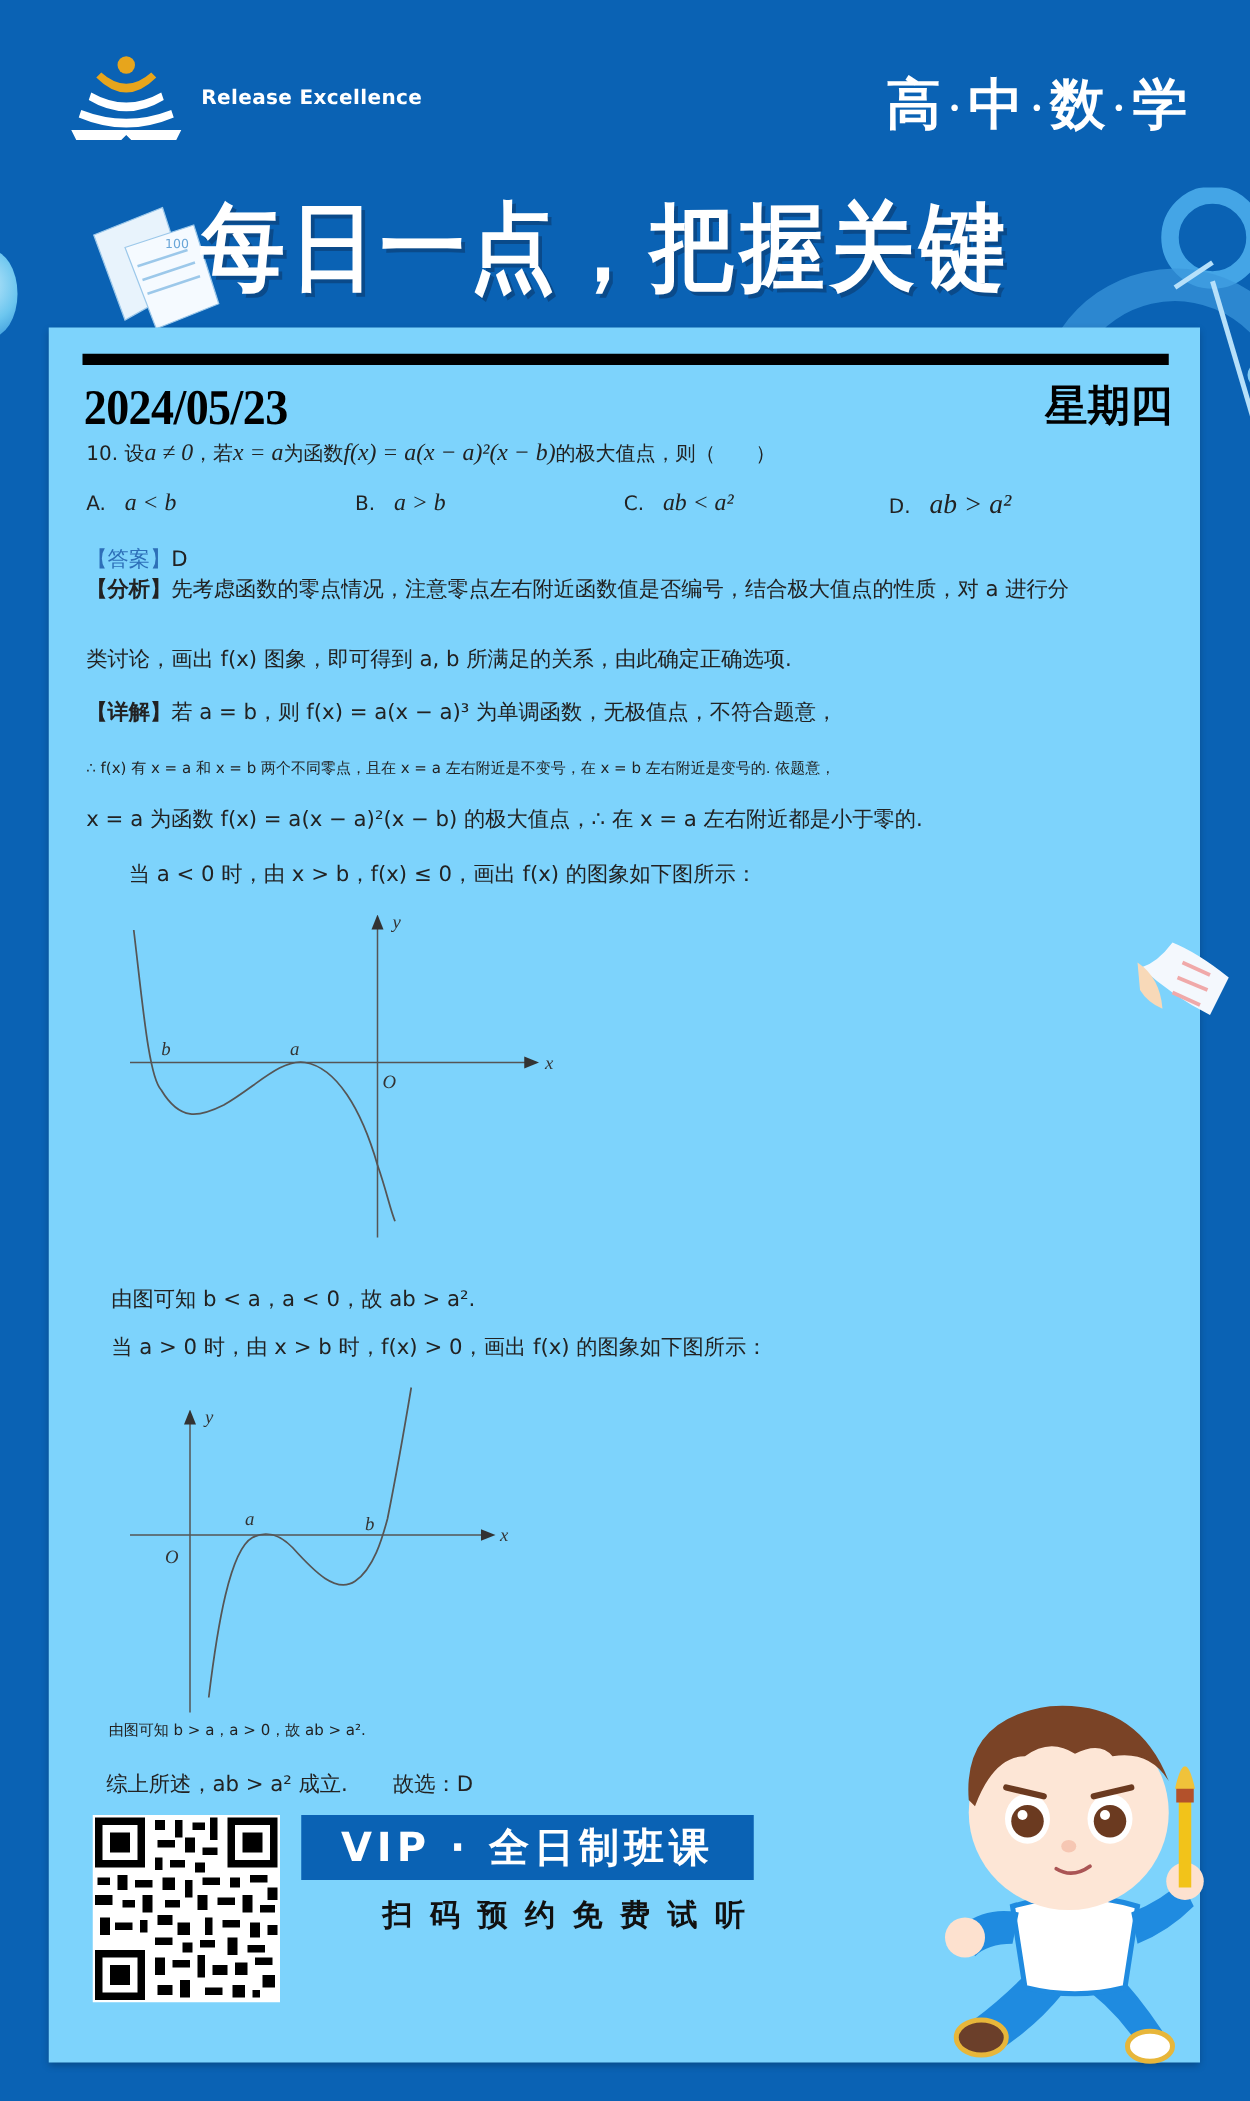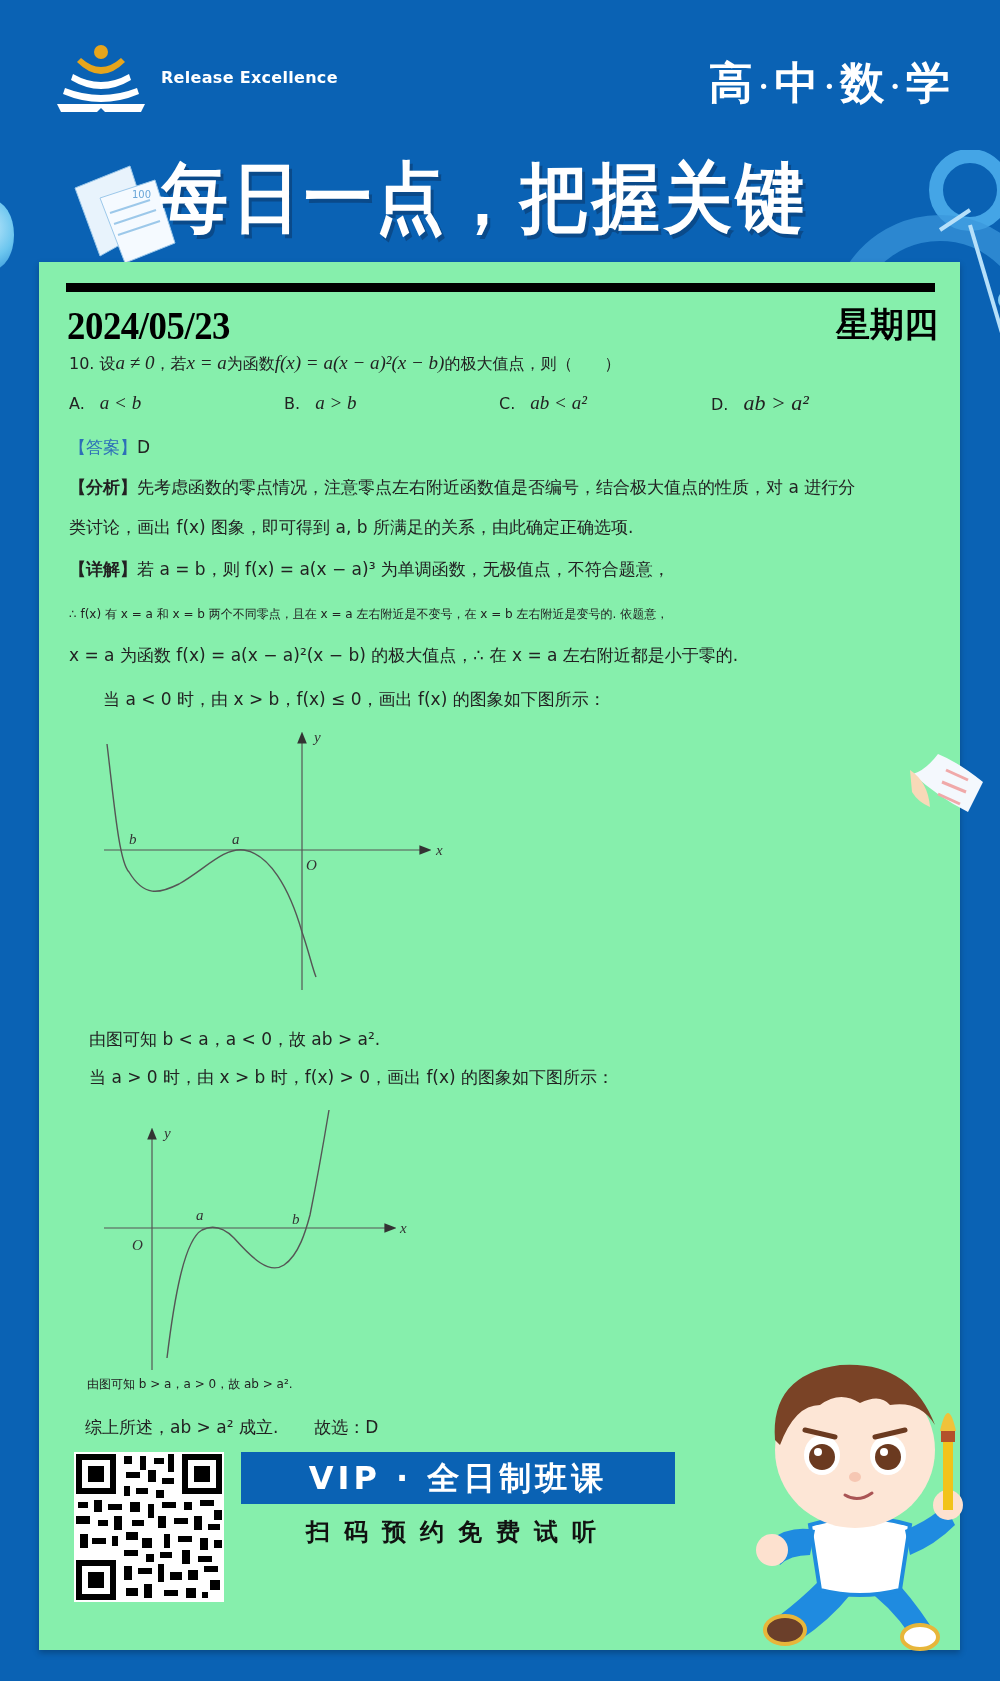--- a/index.html
+++ b/index.html
@@ -36,21 +36,21 @@
     position: absolute; left: 160px; top: 148px; color: #fff;
     font-size: 68px; font-weight: bold; letter-spacing: 4px;
     text-shadow: 3px 3px 0 #0a4a8a;
     transform: scaleY(1.12); transform-origin: top left;
   }
   .papers { position: absolute; left: 70px; top: 158px; width: 110px; height: 110px; }
 
   
   .card {
     position: absolute; left: 39px; top: 262px; width: 921px; height: 1388px;
-    background: #86efac;
+    background: #7dd3fc;
     box-shadow: 0 3px 6px rgba(0,0,0,0.25);
   }
   .topbar {
     position: absolute; left: 27px; top: 21px; width: 869px; height: 9px; background: #000;
   }
   .date {
     position: absolute; left: 28px; top: 40px;
     font-family: "Liberation Serif", "DejaVu Serif", serif;
     font-size: 40px; font-weight: bold; color: #000; letter-spacing: -0.5px;
     transform: scaleX(0.92); transform-origin: left;
@@ -70,21 +70,21 @@
   .m-big { font-family: "Liberation Serif", "DejaVu Serif", serif; font-style: italic; font-size: 22px; }
   .opt { position: absolute; font-size: 16px; }
   .ans-label { color: #2d6fb8; }
   .bold { font-weight: bold; }
 
   .graph { position: absolute; }
 
   
   .qr { position: absolute; left: 35px; top: 1190px; width: 150px; height: 150px; }
   .promo-blue {
-    position: absolute; left: 202px; top: 1190px; width: 434px; height: 52px;
+    position: absolute; left: 202px; top: 1190px; width: 362px; height: 52px;
     background: #0a62b4; color: #fff; text-align: center;
     font-size: 32px; font-weight: bold; letter-spacing: 4px; line-height: 52px;
   }
   .promo-black {
     position: absolute; left: 202px; top: 1248px; width: 434px; height: 44px;
     text-align: center; color: #111; font-size: 24px; font-weight: bold; letter-spacing: 14px;
     line-height: 44px;
   }
   .promo-countdown {
     position: absolute; left: 202px; top: 1296px; width: 434px; height: 50px;
@@ -160,21 +160,21 @@
     </div>
     <div class="opt" style="left:642px; top:38px;">
       <span>D.</span>
       <span class="m-big" style="margin-left:10px;">ab &gt; a²</span>
     </div>
 
     <div class="line" style="top:84px;">
       <span class="ans-label">【答案】</span><span>D</span>
     </div>
 
-    <div class="line" style="top:124px;">
+    <div class="line" style="top:108px;">
       <span class="bold">【分析】</span><span>先考虑函数的零点情况，注意零点左右附近函数值是否编号，结合极大值点的性质，对 a 进行分</span>
     </div>
     <div class="line" style="top:164px;">类讨论，画出 f(x) 图象，即可得到 a, b 所满足的关系，由此确定正确选项.</div>
 
     <div class="line" style="top:206px;">
       <span class="bold">【详解】</span><span>若 a = b，则 f(x) = a(x − a)³ 为单调函数，无极值点，不符合题意，</span>
     </div>
     <div class="line" style="top:254px; font-size:12px;">∴ f(x) 有 x = a 和 x = b 两个不同零点，且在 x = a 左右附近是不变号，在 x = b 左右附近是变号的. 依题意，</div>
     <div class="line" style="top:292px;">x = a 为函数 f(x) = a(x − a)²(x − b) 的极大值点，∴ 在 x = a 左右附近都是小于零的.</div>
     <div class="line" style="top:336px;margin-left:34px;">当 a &lt; 0 时，由 x &gt; b，f(x) ≤ 0，画出 f(x) 的图象如下图所示：</div>

